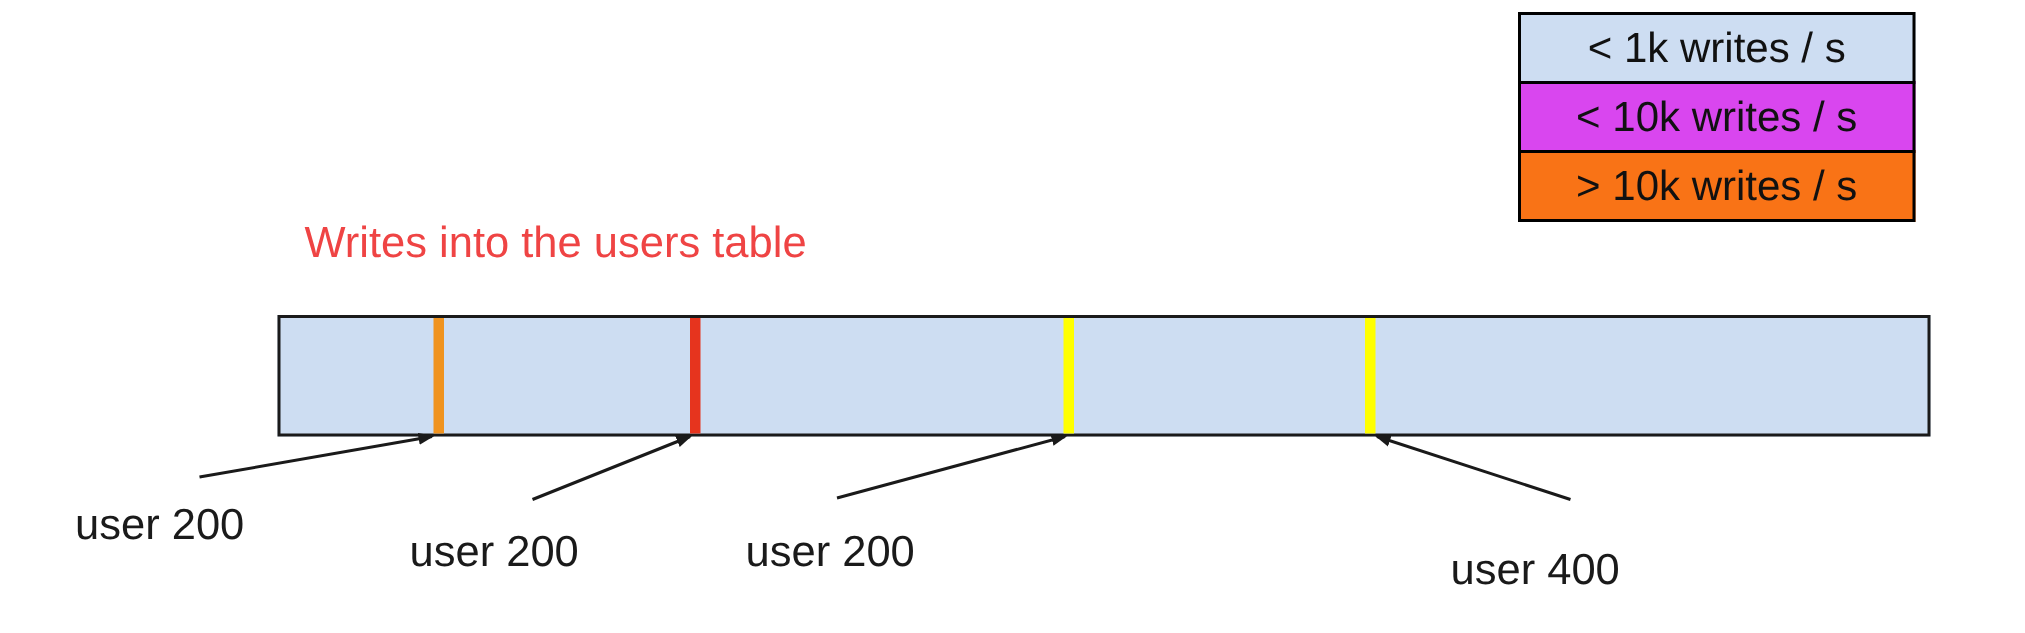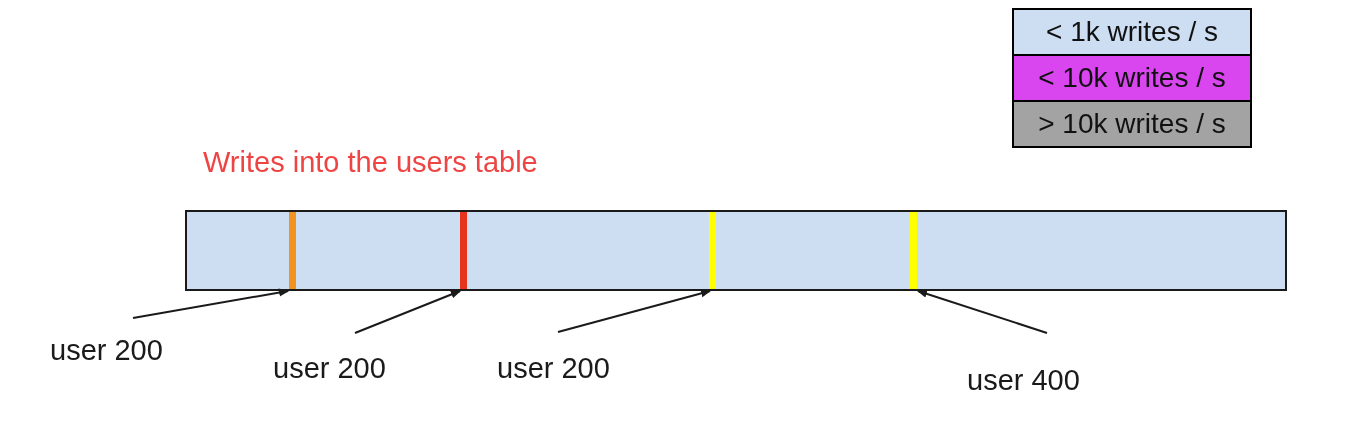--- a/index.html
+++ b/index.html
@@ -25,21 +25,21 @@
   }
   
   .legend {
     position: absolute;
     left: 1012px;
     top: 8px;
     width: 234px;
   }
   .legend-row {
     box-sizing: border-box;
-    width: 240px;
+    width: 265px;
     height: 48px;
     margin-top: -2px;
     border: 2px solid #000000;
     display: flex;
     align-items: center;
     justify-content: center;
     font-size: 28px;
     color: #111111;
     white-space: nowrap;
   }
@@ -84,21 +84,21 @@
 
   <div class="title">Writes into the users table</div>
 
   <div class="legend" id="legend">
       <div class="legend-row" style="background: rgb(205, 221, 242);">
         <span>&lt; 1k writes / s</span>
       </div>
       <div class="legend-row" style="background: #d946ef;">
         <span>&lt; 10k writes / s</span>
       </div>
-      <div class="legend-row" style="background: #a3a3a3;">
+      <div class="legend-row" style="background: #f97316;">
         <span>&gt; 10k writes / s</span>
       </div>
     </div>
 
   <div class="bar" id="bar" style="background: rgb(205, 221, 242);">
       <div class="stripe" title="user 100 : &lt; 10k writes / s" style="left: 102px; background: rgb(240, 147, 31);"></div>
       <div class="stripe" title="user 200 : &gt; 10k writes / s" style="left: 273px; background: rgb(230, 52, 30);"></div>
       <div class="stripe" title="user 300 : &lt; 5k writes / s" style="left: 522px; background: rgb(255, 255, 0);"></div>
       <div class="stripe" title="user 400 : &lt; 5k writes / s" style="left: 723px; background: rgb(255, 255, 0);"></div>
     </div>

